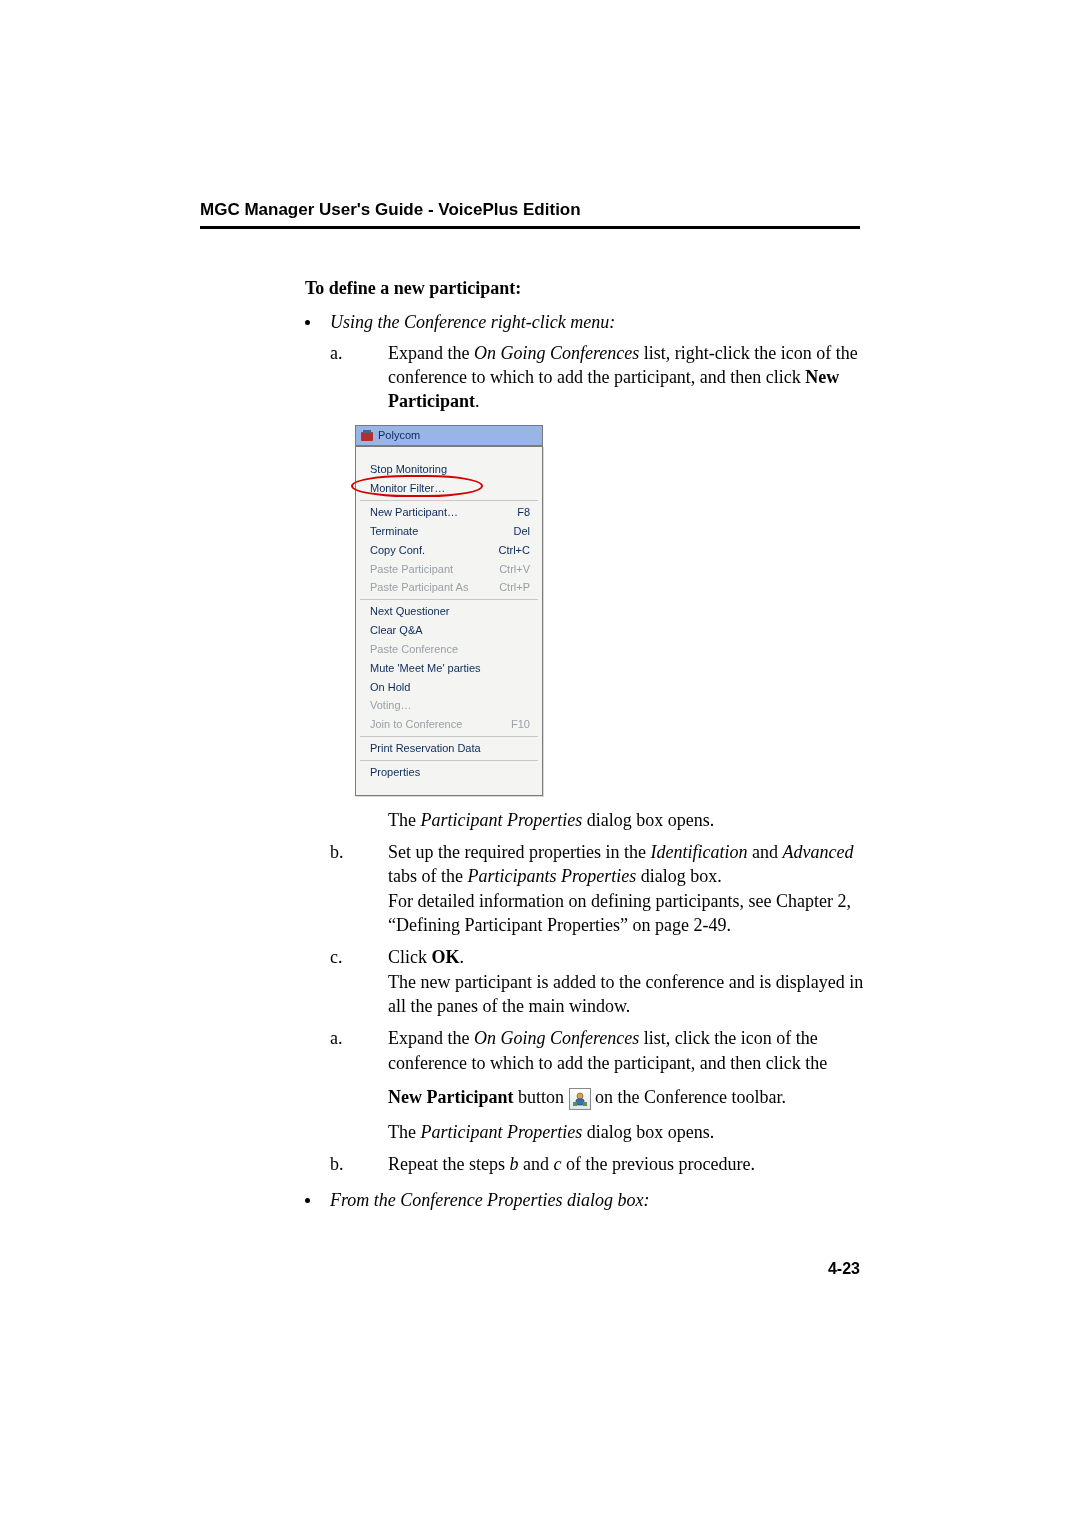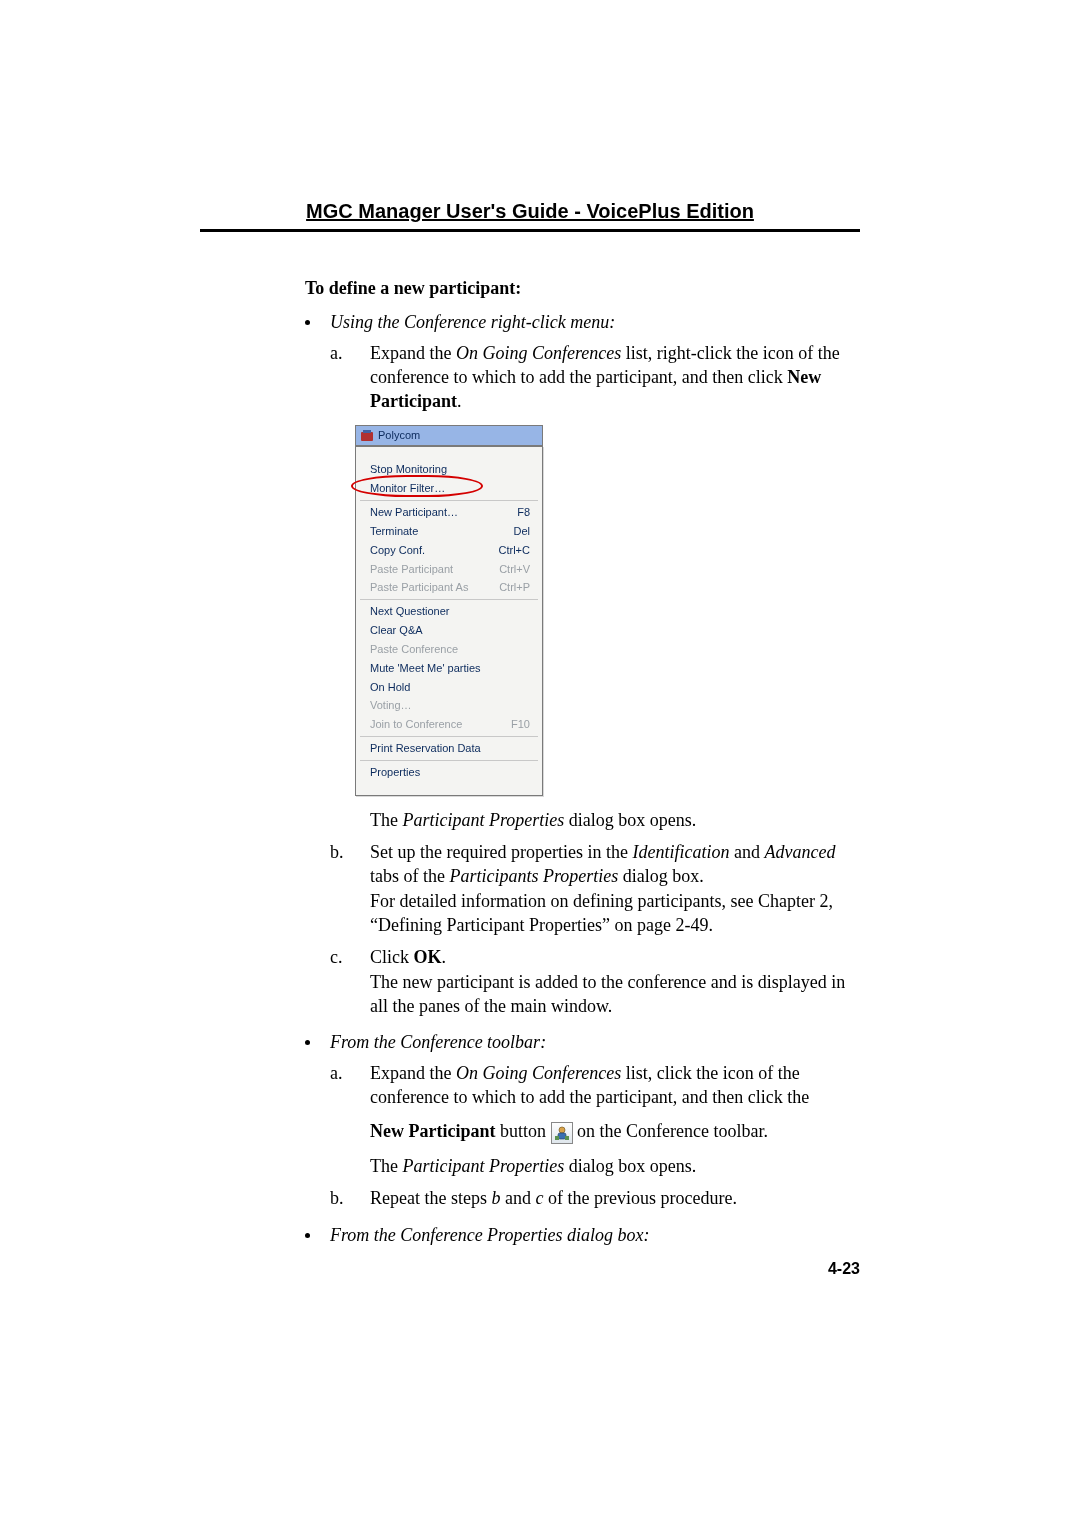--- a/index.html
+++ b/index.html
@@ -17,25 +17,24 @@
     box-sizing: border-box;
     padding: 180px 220px 60px 200px;
   }
   .header-area {
     position: absolute;
     top: 200px;
     left: 200px;
     right: 220px;
   }
   .header-text {
-    text-align: center;
+    text-align: left;
     font-family: Arial, Helvetica, sans-serif;
     font-weight: bold;
-    font-size: 20px;
-    text-decoration: underline;
+    font-size: 17px;
   }
   .header-rule {
     margin-top: 6px;
     height: 3px;
     background: #000;
   }
   .content {
     position: absolute;
     top: 276px;
     left: 305px;
@@ -66,20 +65,21 @@
     display: flex;
     gap: 22px;
     margin-left: 25px;
     margin-bottom: 8px;
   }
   .sub-marker {
     flex: 0 0 18px;
   }
   .sub-text {
     flex: 1;
+    margin-left: 18px;
   }
   .para-gap { margin-top: 12px; }
   .figure {
     margin: 12px 0 12px 50px;
   }
   .toolbar-icon {
     display: inline-block;
     vertical-align: middle;
     width: 22px;
     height: 22px;
@@ -270,24 +270,20 @@
     </div>
 
     <div class="sub-row">
       <div class="sub-marker">c.</div>
       <div class="sub-text">
         <span>Click </span><span class="bold">OK</span><span>.</span>
         <div>The new participant is added to the conference and is displayed in all the panes of the main window.</div>
       </div>
     </div>
 
-    <div class="bullet-row para-gap">
-      <div class="bullet-dot"></div>
-      <div class="italic">From the Conference toolbar:</div>
-    </div>
 
     <div class="sub-row">
       <div class="sub-marker">a.</div>
       <div class="sub-text">
         <span>Expand the </span><span class="italic">On Going Conferences</span><span> list, click the icon of the conference to which to add the participant, and then click the</span>
         <div style="margin-top:10px;">
           <span class="bold">New Participant</span><span> button </span><span class="toolbar-icon"><svg width="18" height="18">
                 <circle cx="9" cy="6" r="3" fill="#d9a34a" stroke="#7a5a20" stroke-width="0.7"></circle>
                 <rect x="5" y="9" width="8" height="6" rx="2" fill="#3a6fb0" stroke="#23456e" stroke-width="0.7"></rect>
                 <rect x="2" y="12" width="4" height="4" fill="#5a9150"></rect>

